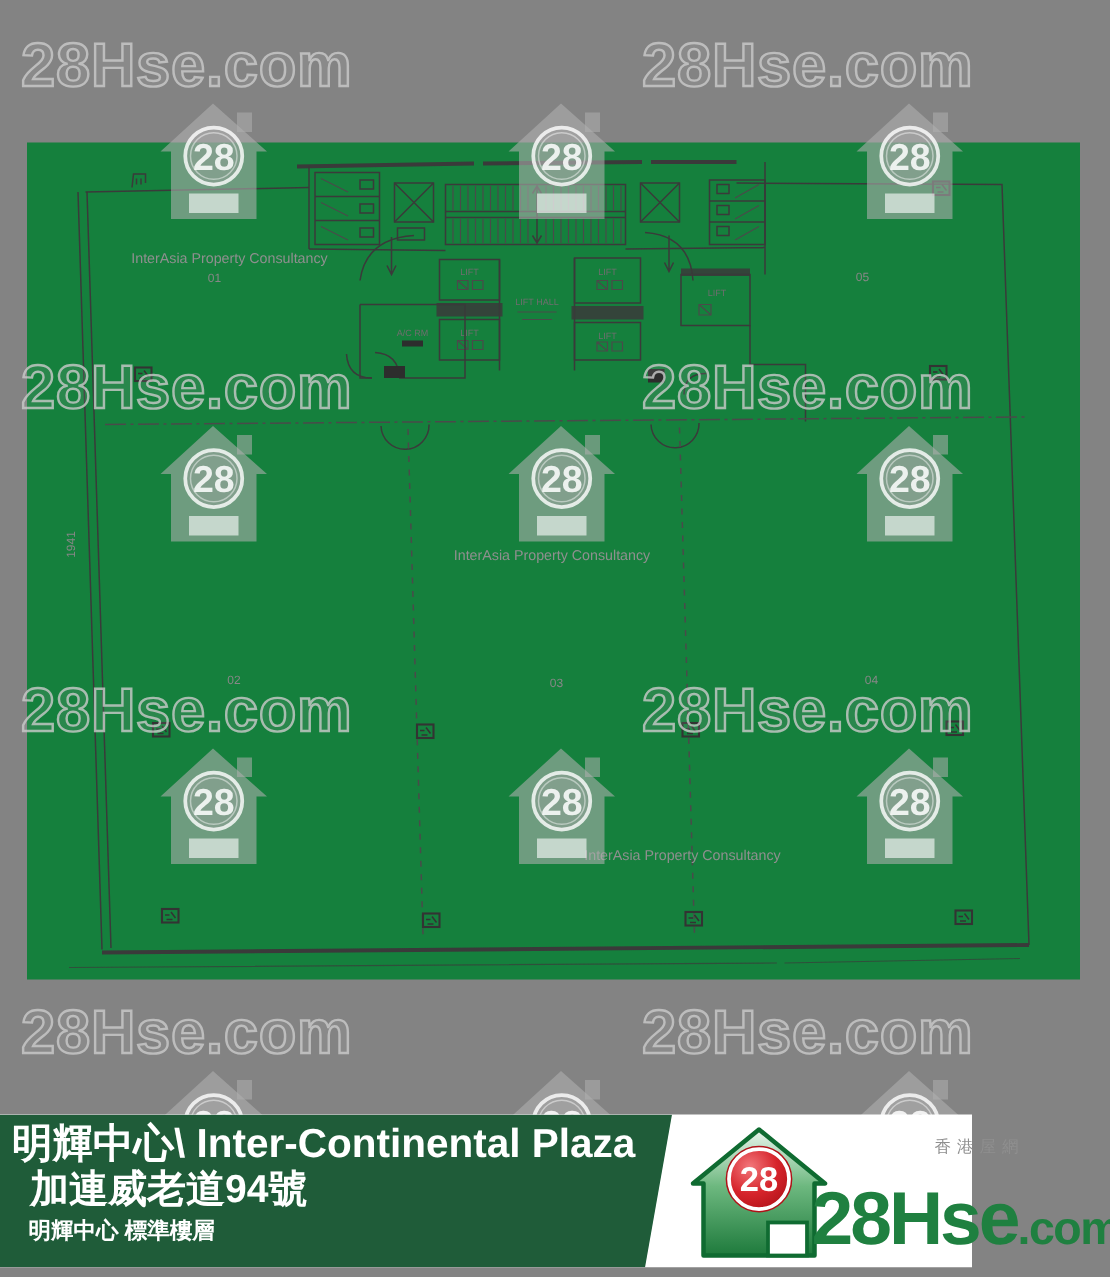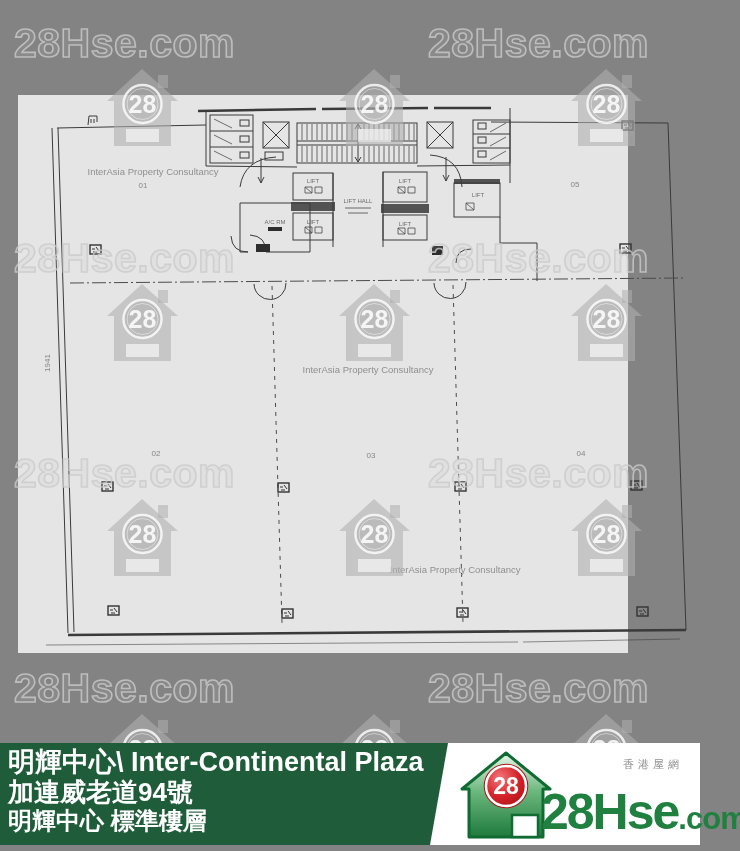--- a/index.html
+++ b/index.html
@@ -1,21 +1,21 @@
 <!DOCTYPE html>
 <html><head>
 <meta charset="utf-8">
 <style>
   html,body{margin:0;padding:0;}
   body{width:740px;height:851px;position:relative;overflow:hidden;
        background:#838383;font-family:"Liberation Sans",sans-serif;}
 
   
-  .plan-sheet{position:absolute;left:18px;top:95px;width:610px;height:558px;
-              background:#e5e5e5;z-index:1;}
+  .plan-sheet{position:absolute;left:18px;top:95px;width:702px;height:558px;
+              background:#15803d;z-index:1;}
   .plan-sheet svg{position:absolute;left:0;top:0;filter:blur(.25px);}
   .ln{stroke:#3a3a3a;fill:none;stroke-width:1;stroke-linecap:butt;}
   .hv{stroke-width:2.6;}
   .thin{stroke-width:.8;opacity:.7;}
   .tick{stroke:#4a4a4a;fill:none;stroke-width:.8;}
   .fill-dark{fill:#3a3a3a;opacity:.85;stroke:none;}
   .blob{fill:#2d2d2d;stroke:none;}
   .mk{fill:none;stroke:#333;stroke-width:1.4;}
   .mki{stroke:#333;stroke-width:1;fill:none;}
   .dashdot{stroke:#4a4a4a;fill:none;stroke-width:1;stroke-dasharray:14 3 2 3;}
@@ -25,27 +25,27 @@
   .tiny{fill:#6e6e6e;font-family:"Liberation Sans",sans-serif;font-size:6px;text-anchor:middle;}
 
   
   .watermark-layer{position:absolute;left:0;top:0;width:740px;height:845px;z-index:2;pointer-events:none;}
   .wm-text{position:absolute;font-weight:bold;font-size:41px;line-height:46px;
            letter-spacing:.5px;color:rgba(190,190,190,0.12);
            -webkit-text-stroke:1.6px rgba(203,203,203,0.8);}
   .wm-houses{position:absolute;left:0;top:0;}
 
   
-  .banner-row{position:absolute;left:0;top:743px;width:700px;height:102px;background:#ffffff;z-index:3;text-decoration:underline;}
+  .banner-row{position:absolute;left:0;top:743px;width:648px;height:102px;background:#ffffff;z-index:3;text-decoration:underline;}
   .banner-green{position:absolute;left:0;top:0;width:460px;height:102px;background:#1f5c39;
                 clip-path:polygon(0 0,448px 0,430px 102px,0 102px);
                 color:#fff;padding:0;box-sizing:border-box;}
   .bt1{font-size:27px;font-weight:bold;line-height:30px;padding:4px 0 0 8px;white-space:nowrap;}
-  .bt2{font-size:26px;font-weight:bold;line-height:30px;padding-left:8px;white-space:nowrap;}
-  .bt3{font-size:24px;font-weight:bold;line-height:28px;padding-left:8px;white-space:nowrap;}
+  .bt2{font-size:26px;font-weight:bold;line-height:30px;padding-left:20px;white-space:nowrap;}
+  .bt3{font-size:15px;font-weight:bold;line-height:28px;padding-left:19px;white-space:nowrap;}
   .bottom-strip{position:absolute;left:0;top:845px;width:740px;height:6px;background:#838383;z-index:4;}
 
   
   .logo-block{position:absolute;left:455px;top:0;width:285px;height:102px;}
   .logo-house{position:absolute;left:5px;top:8px;}
   .logo-tagline{position:absolute;left:168px;top:14px;font-size:11px;letter-spacing:4px;color:#8f8f8f;}
   .logo-text{position:absolute;left:86px;top:40px;white-space:nowrap;color:#1f8040;}
   .logo-brand{font-size:50px;font-weight:bold;letter-spacing:-2px;}
   .logo-tld{font-size:31px;font-weight:bold;letter-spacing:-1px;margin-top:24px;}
 </style>

